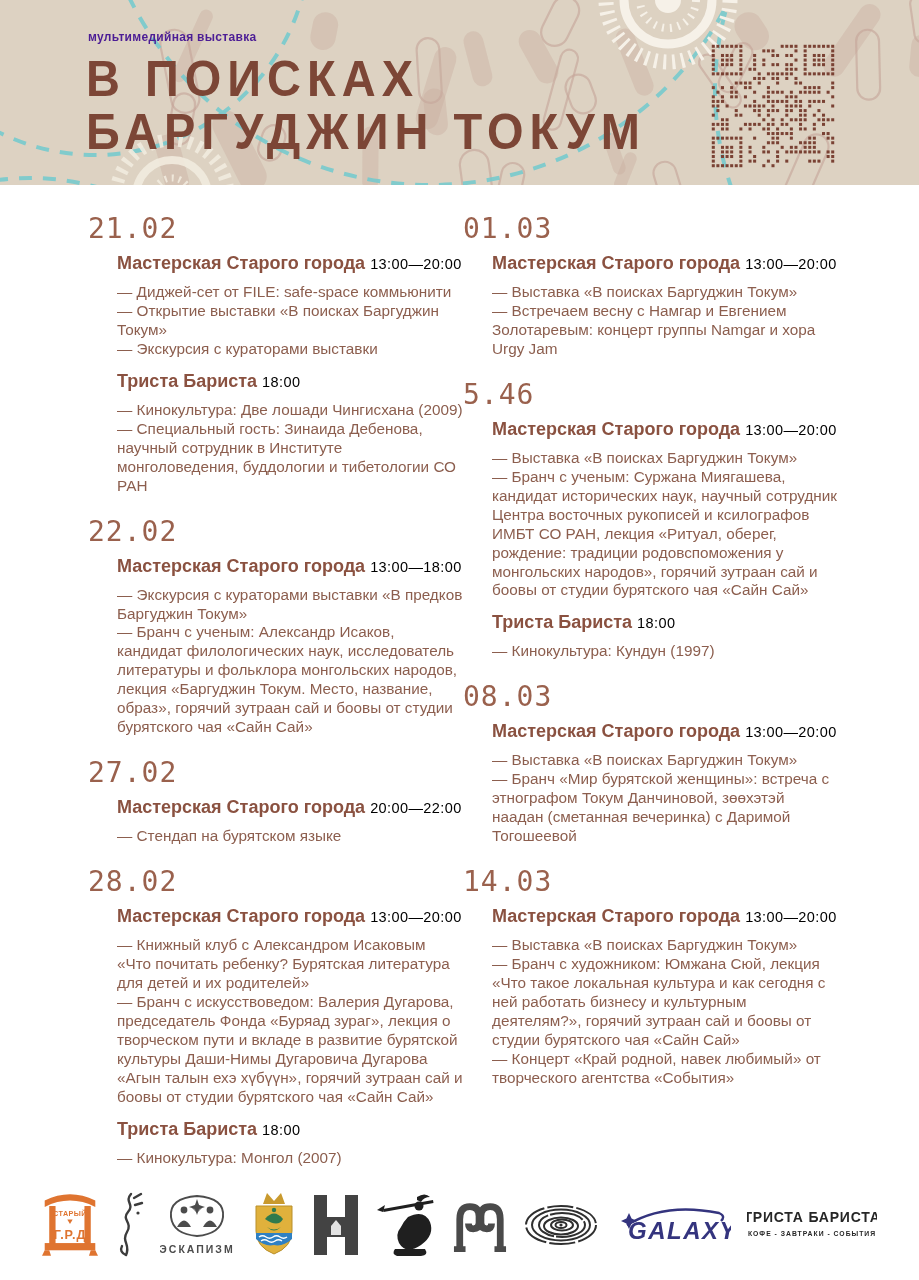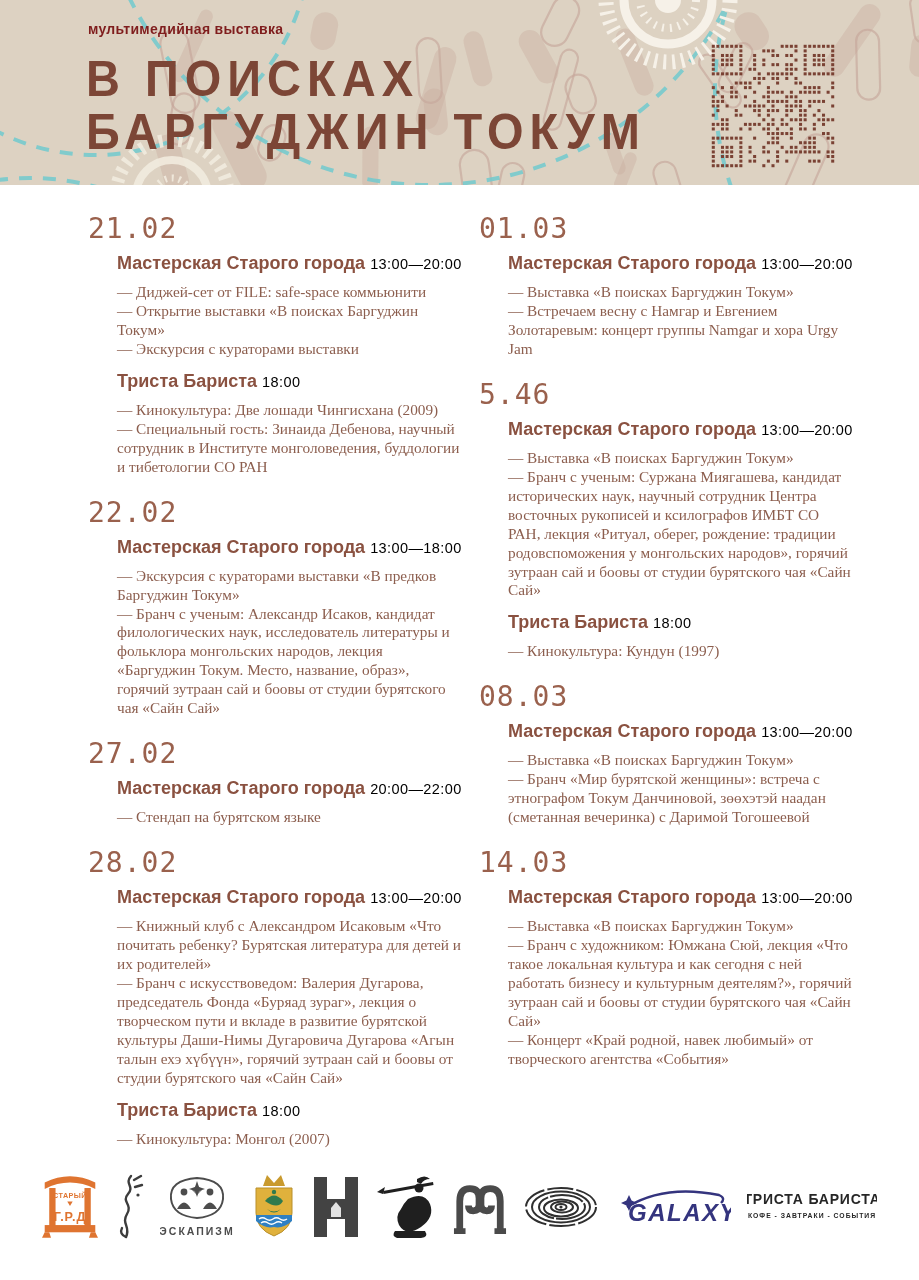--- a/index.html
+++ b/index.html
@@ -4,39 +4,39 @@
 <style>
   * { box-sizing: border-box; margin: 0; padding: 0; }
   html,body { background:#ffffff; }
   body { font-family: "Liberation Sans", sans-serif; }
   .page { position:relative; width:919px; height:1280px; margin:0 auto; background:#fff; overflow:hidden;
           display:flex; flex-direction:column; }
 
   
   .poster-header { position:relative; height:185px; background:#ddd2c2; overflow:hidden; flex:0 0 auto; }
   .poster-header .deco { position:absolute; inset:0; width:100%; height:100%; }
-  .kicker { position:absolute; left:88px; top:21px; z-index:2;
-            font-weight:700; font-size:14px; color:#7f1d1d; letter-spacing:.3px; }
+  .kicker { position:absolute; left:88px; top:30px; z-index:2;
+            font-weight:700; font-size:12px; color:#4c1d95; letter-spacing:.3px; }
   .main-title { position:absolute; left:86px; top:52px; z-index:2; color:#7c4636;
             font-weight:700; font-size:47px; line-height:1.05; letter-spacing:6px;
             text-transform:uppercase; transform:scaleY(1.08); transform-origin:left top; }
   .main-title span { display:block; }
   .qr-box { position:absolute; top:44px; right:84px; width:124px; height:124px; z-index:2; }
 
   
-  .schedule { flex:1 1 auto; display:grid; grid-template-columns:375px 375px; column-gap:16px;
+  .schedule { flex:1 1 auto; display:grid; grid-template-columns:375px 375px; 
               padding:30px 0 0 88px; align-content:start; }
   .day { margin-bottom:22px; }
   .date { font-family:"DejaVu Sans Mono", monospace; font-weight:400; font-size:28px;
           line-height:1; color:#9a614d; letter-spacing:1px; margin:0 0 8px; }
   .venues { margin-left:29px; }
   .venue-block h3 { font-size:18px; line-height:25px; color:#8a5140; margin:10px 0 6px; font-weight:700; }
   .venue-block:first-child h3 { margin-top:0; }
   .venue-time { font-weight:400; font-size:14.5px; color:#000000; letter-spacing:.4px; }
-  .events { list-style:none;font-family:Liberation Serif, serif; }
+  .events { list-style:none; }
   .event { font-size:15.3px; line-height:1.24; color:#8c5e4e; }
 
   
   .logo-strip { flex:0 0 auto; display:flex; align-items:center; justify-content:space-between;
                 padding:0 42px 38px 42px; }
   .logo { display:flex; align-items:center; justify-content:center; }
   .logo svg { display:block; }
   .lg-dark { fill:#434343; }
   text { font-family:"Liberation Sans", sans-serif; }
 </style>

